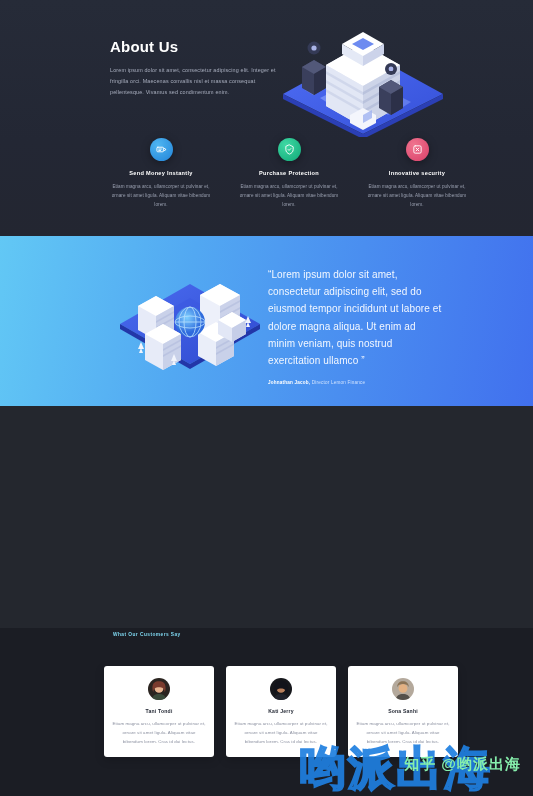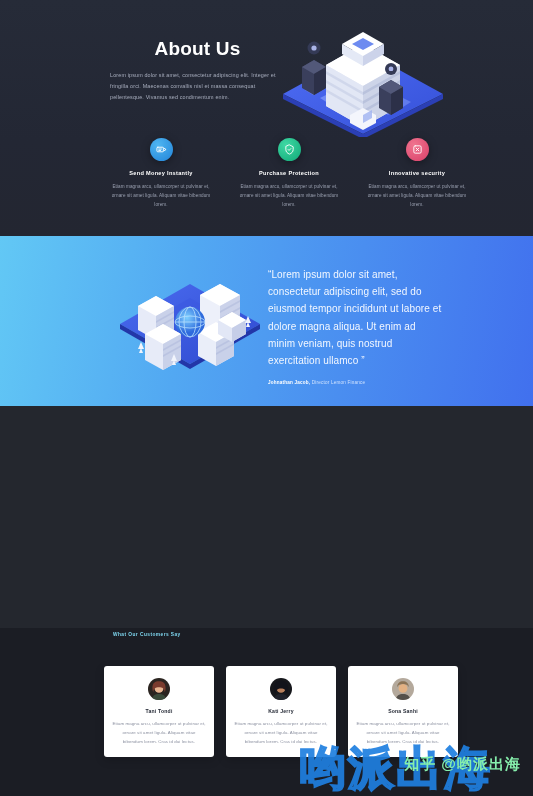--- a/index.html
+++ b/index.html
@@ -15,22 +15,22 @@
   
   .sec-about {
     position:relative;
     height:236px;
     background:#232733;
     background:linear-gradient(180deg,#262b38 0%,#232734 60%,#232631 100%);
     overflow:hidden;
   }
   .about-inner { position:absolute; left:110px; top:38px; width:175px; }
   .about-title {
-    font-size:19px; font-weight:700; color:#ffffff;
-    letter-spacing:.2px; margin-bottom:10px;text-align:center;
+    font-size:15px; font-weight:700; color:#ffffff;
+    letter-spacing:.2px; margin-bottom:10px;
   }
   .about-copy {
     font-size:5.4px; line-height:2.05; color:#a7adbd; letter-spacing:.15px;
   }
 
   
   .hero-illo { position:absolute; left:268px; top:22px; width:190px; height:115px; }
 
   
   .features {

